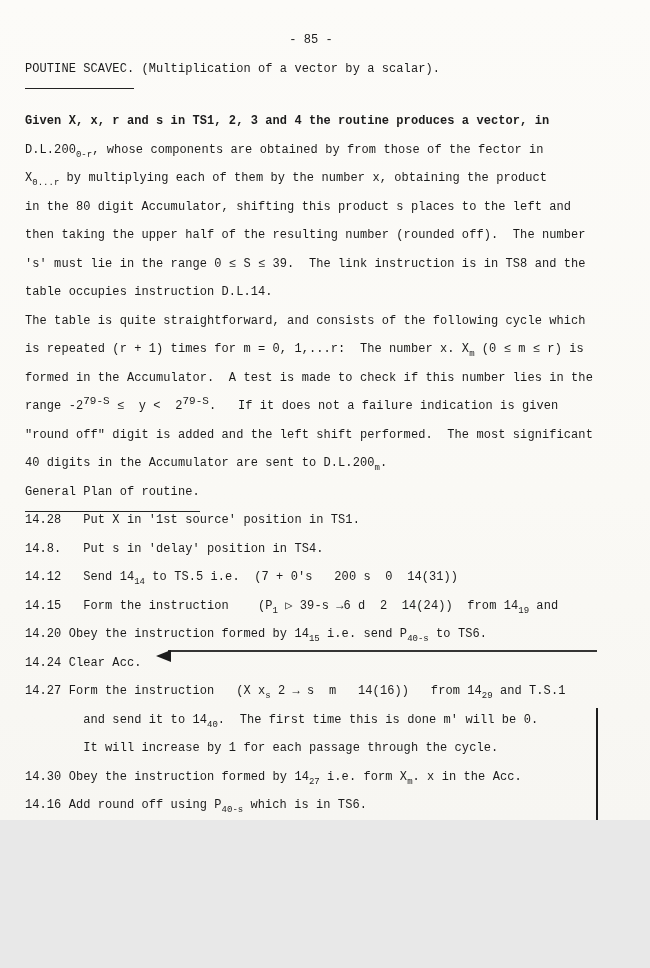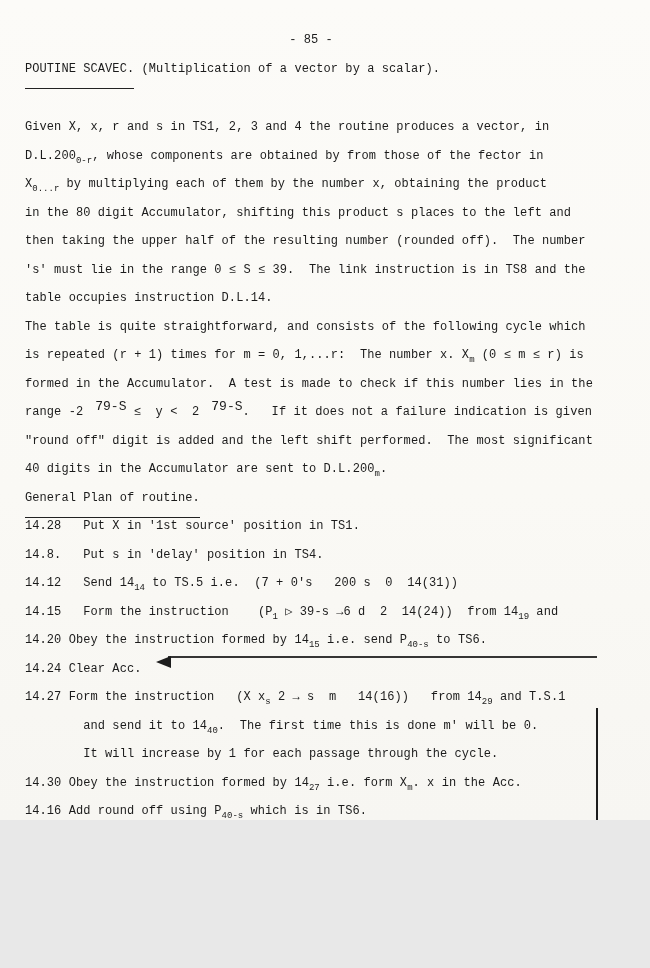--- a/index.html
+++ b/index.html
@@ -17,38 +17,37 @@
     box-sizing: border-box;
     padding: 26px 53px 0 25px;
   }
   .ln {
     white-space: pre-wrap;
     min-height: 28.5px;
     line-height: 28.5px;
     position: relative;
   }
   .ln.pagenum { text-align: center; }
-  .ln.first { margin-top: 30px; }
+  .ln.first { margin-top: 24px; font-weight: bold; }
   .ln.right { text-align: left; padding-right: 18px; }
   .u {
     border-bottom: 1.6px solid #222;
     padding-bottom: 12px;
   }
   sub {
     font-size: 9px;
     line-height: 0;
     vertical-align: -4px;
     letter-spacing: 0;
   }
   sup {
-    font-size: 13px;
+    font-size: 11px;
     line-height: 0;
     vertical-align: 5px;
     letter-spacing: 0;
-    margin-left: 12px;
   }
   
   .ln.arrow-row { display: flex; }
   .arrhead {
     width: 0; height: 0;
     border-top: 6px solid transparent;
     border-bottom: 6px solid transparent;
     border-right: 15px solid #1d1d1d;
     margin-top: 1px;
   }

